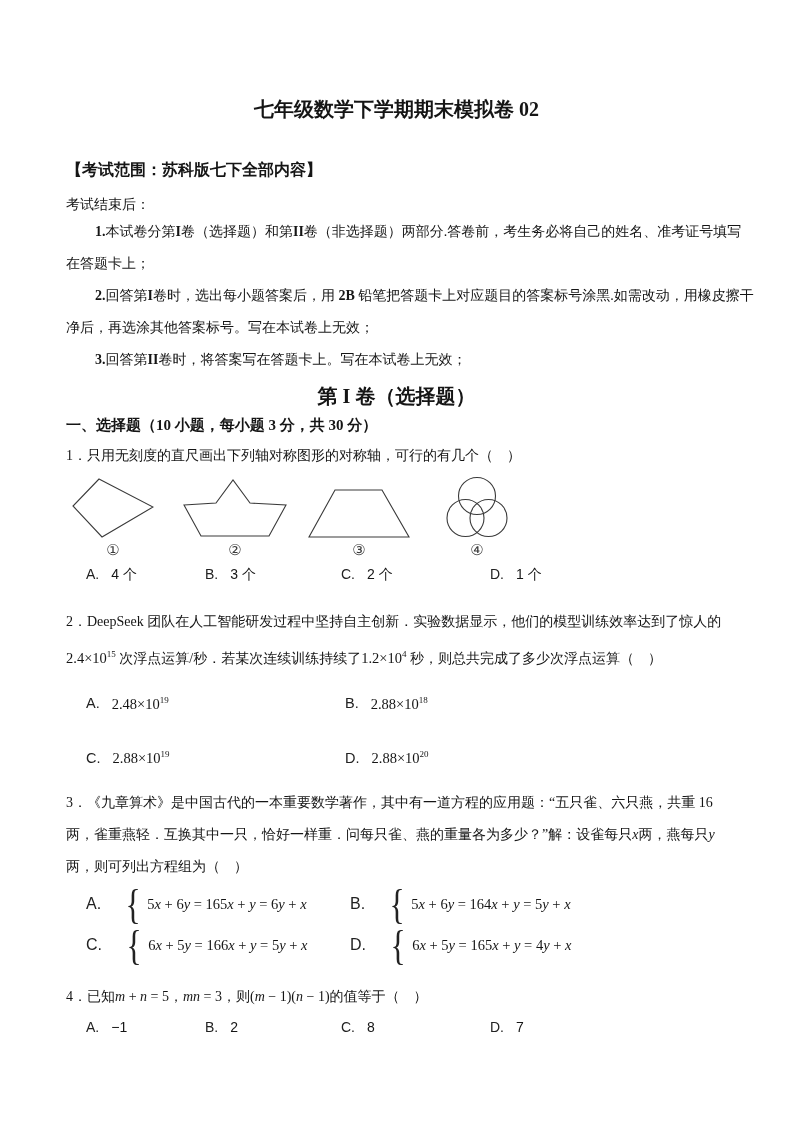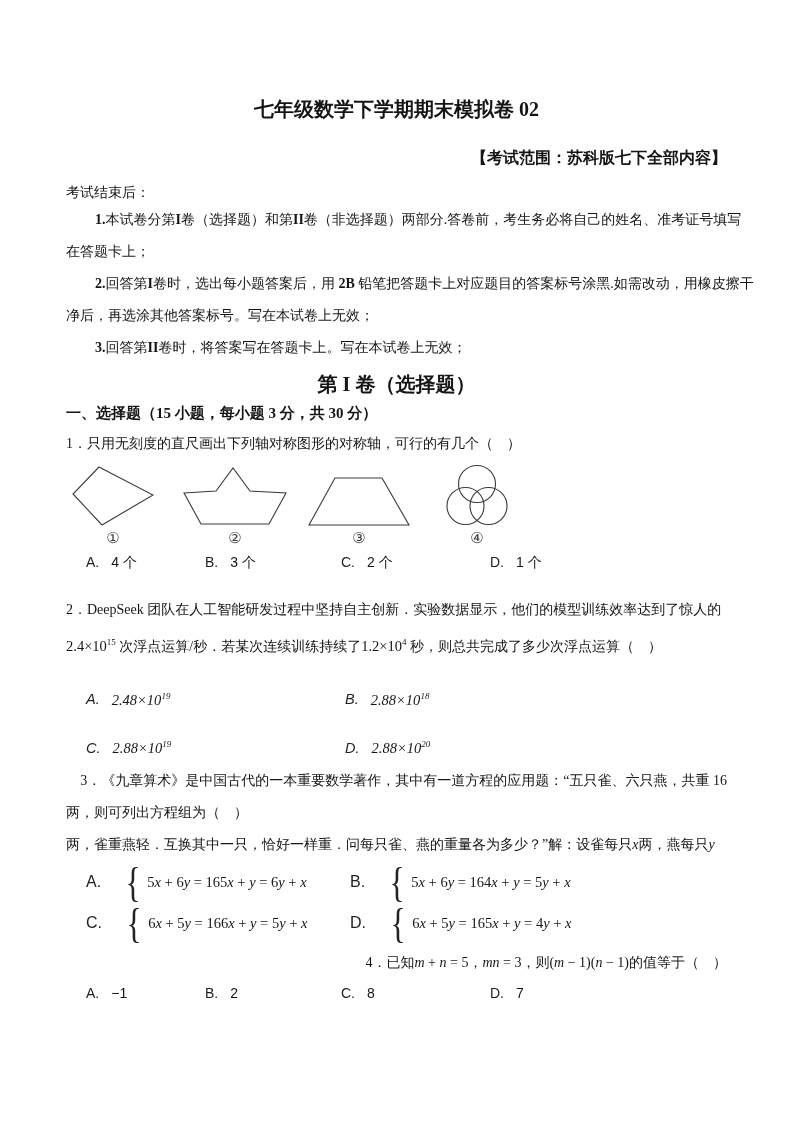--- a/index.html
+++ b/index.html
@@ -2,44 +2,44 @@
 <html><head>
 <meta charset="utf-8">
 <style>
   html,body{margin:0;padding:0;}
   body{
     width:793px;height:1122px;background:#ffffff;color:#151515;
     font-family:"Liberation Serif", serif;overflow:hidden;
   }
   .page{box-sizing:border-box;width:793px;height:1122px;padding:96px 66px 0 66px;}
   .title{font-size:20px;font-weight:bold;text-align:center;line-height:26px;}
-  .scope{font-size:16px;font-weight:bold;text-align:right;line-height:24px;margin-top:24px;}
+  .scope{font-size:16px;font-weight:bold;text-align:left;line-height:24px;margin-top:36px;}
   .notice-head{font-size:14px;line-height:22px;margin-top:12px;}
   .nline{font-size:14px;line-height:32px;white-space:nowrap;}
   .nline.indent{text-indent:29px;}
   .part-head{font-size:20px;font-weight:bold;text-align:center;line-height:28px;margin-top:6px;}
   .sec-head{font-size:15px;font-weight:bold;line-height:30px;}
   .qstem{font-size:14px;line-height:32px;white-space:nowrap;}
-  .mt4{margin-top:4px;text-align:right;} .mt8{margin-top:17px;}
+  .mt4{margin-top:16px;} .mt8{margin-top:17px;}
   .figrow{display:flex;align-items:flex-end;margin:4px 0 0 6px;}
   .figcol{display:flex;flex-direction:column;align-items:center;}
   .figcol svg{display:block;}
   .fig1{width:82px;margin-right:29px;}
   .fig2{width:104px;margin-right:21px;}
   .fig3{width:102px;margin-right:33px;}
   .fig4{width:68px;}
   .figlabel{font-size:15px;line-height:20px;margin-top:2px;color:#3c3c3c;}
   .optrow{display:flex;padding-left:20px;font-size:14px;line-height:28px;}
   .optrow .o1{width:119px;} .optrow .o2{width:136px;} .optrow .o3{width:149px;} .optrow .o4{flex:1;}
   .optlabel{font-family:"Liberation Sans", sans-serif;margin-right:12px;color:#222;}
   .sans{font-family:"Liberation Sans", sans-serif;}
   .sci{font-size:14.5px;}
   sup{font-size:9px;}
-  .optgrid{display:grid;grid-template-columns:259px 1fr;row-gap:19px;padding-left:20px;
-    font-size:14.5px;line-height:26px;margin-top:20px;font-style:italic;}
+  .optgrid{display:grid;grid-template-columns:259px 1fr;row-gap:25px;padding-left:20px;
+    font-size:14.5px;line-height:26px;margin-top:12px;}
   .sysgrid{display:grid;grid-template-columns:264px 1fr;padding-left:20px;}
   .syscell{display:flex;align-items:center;height:41px;}
   .brace{display:inline-block;font-size:42px;font-weight:400;line-height:40px;
     margin:0 4px 0 10px;transform:scaleX(0.75);color:#222;}
   .eqs{display:flex;flex-direction:row;}
   .eq{font-size:14.5px;line-height:20px;white-space:nowrap;}
   .eq i, .qstem i{font-style:italic;}
 </style>
 </head>
 <body>
@@ -50,21 +50,21 @@
   <div class="scope">【考试范围：苏科版七下全部内容】</div>
 
   <div class="notice-head">考试结束后：</div>
   <div class="nline indent"><b>1.</b>本试卷分第<b>I</b>卷（选择题）和第<b>II</b>卷（非选择题）两部分.答卷前，考生务必将自己的姓名、准考证号填写</div>
   <div class="nline">在答题卡上；</div>
   <div class="nline indent"><b>2.</b>回答第<b>I</b>卷时，选出每小题答案后，用 <b>2B</b> 铅笔把答题卡上对应题目的答案标号涂黑.如需改动，用橡皮擦干</div>
   <div class="nline">净后，再选涂其他答案标号。写在本试卷上无效；</div>
   <div class="nline indent"><b>3.</b>回答第<b>II</b>卷时，将答案写在答题卡上。写在本试卷上无效；</div>
 
   <div class="part-head">第 I 卷（选择题）</div>
-  <div class="sec-head">一、选择题（15 小题，每小题 3 分，共 30 分）</div>
+  <div class="sec-head">一、选择题（10 小题，每小题 3 分，共 30 分）</div>
 
   <div class="qstem">1．只用无刻度的直尺画出下列轴对称图形的对称轴，可行的有几个（　）</div>
 
   <div class="figrow">
     <div class="figcol fig1">
       <svg width="82" height="60" viewBox="0 0 82 60">
         <polygon points="27,1 81,29 30,59 1,28" fill="none" stroke="#3a3a3a" stroke-width="1.1"></polygon>
       </svg>
       <div class="figlabel">①</div>
     </div>
@@ -101,22 +101,22 @@
   <div class="qstem"><span class="sci">2.4×10</span><sup>15</sup><span> 次浮点运算/秒．若某次连续训练持续了</span><span class="sci">1.2×10</span><sup>4</sup><span> 秒，则总共完成了多少次浮点运算（　）</span></div>
 
   <div class="optgrid">
     <div><span class="optlabel">A.</span><span class="sci">2.48×10</span><sup>19</sup></div>
     <div><span class="optlabel">B.</span><span class="sci">2.88×10</span><sup>18</sup></div>
     <div><span class="optlabel">C.</span><span class="sci">2.88×10</span><sup>19</sup></div>
     <div><span class="optlabel">D.</span><span class="sci">2.88×10</span><sup>20</sup></div>
   </div>
 
   <div class="qstem mt4">3．《九章算术》是中国古代的一本重要数学著作，其中有一道方程的应用题：“五只雀、六只燕，共重 16</div>
+  <div class="qstem">两，雀重燕轻．互换其中一只，恰好一样重．问每只雀、燕的重量各为多少？”解：设雀每只<i>x</i>两，燕每只<i>y</i></div>
   <div class="qstem">两，则可列出方程组为（　）</div>
-  <div class="qstem">两，雀重燕轻．互换其中一只，恰好一样重．问每只雀、燕的重量各为多少？”解：设雀每只<i>x</i>两，燕每只<i>y</i></div>
 
   <div class="sysgrid">
     <div class="syscell">
       <span class="optlabel">A.</span>
       <span class="brace">{</span>
       <span class="eqs">
         <span class="eq">5<i>x</i> + 6<i>y</i> = 16</span>
         <span class="eq">5<i>x</i> + <i>y</i> = 6<i>y</i> + <i>x</i></span>
       </span>
     </div>

